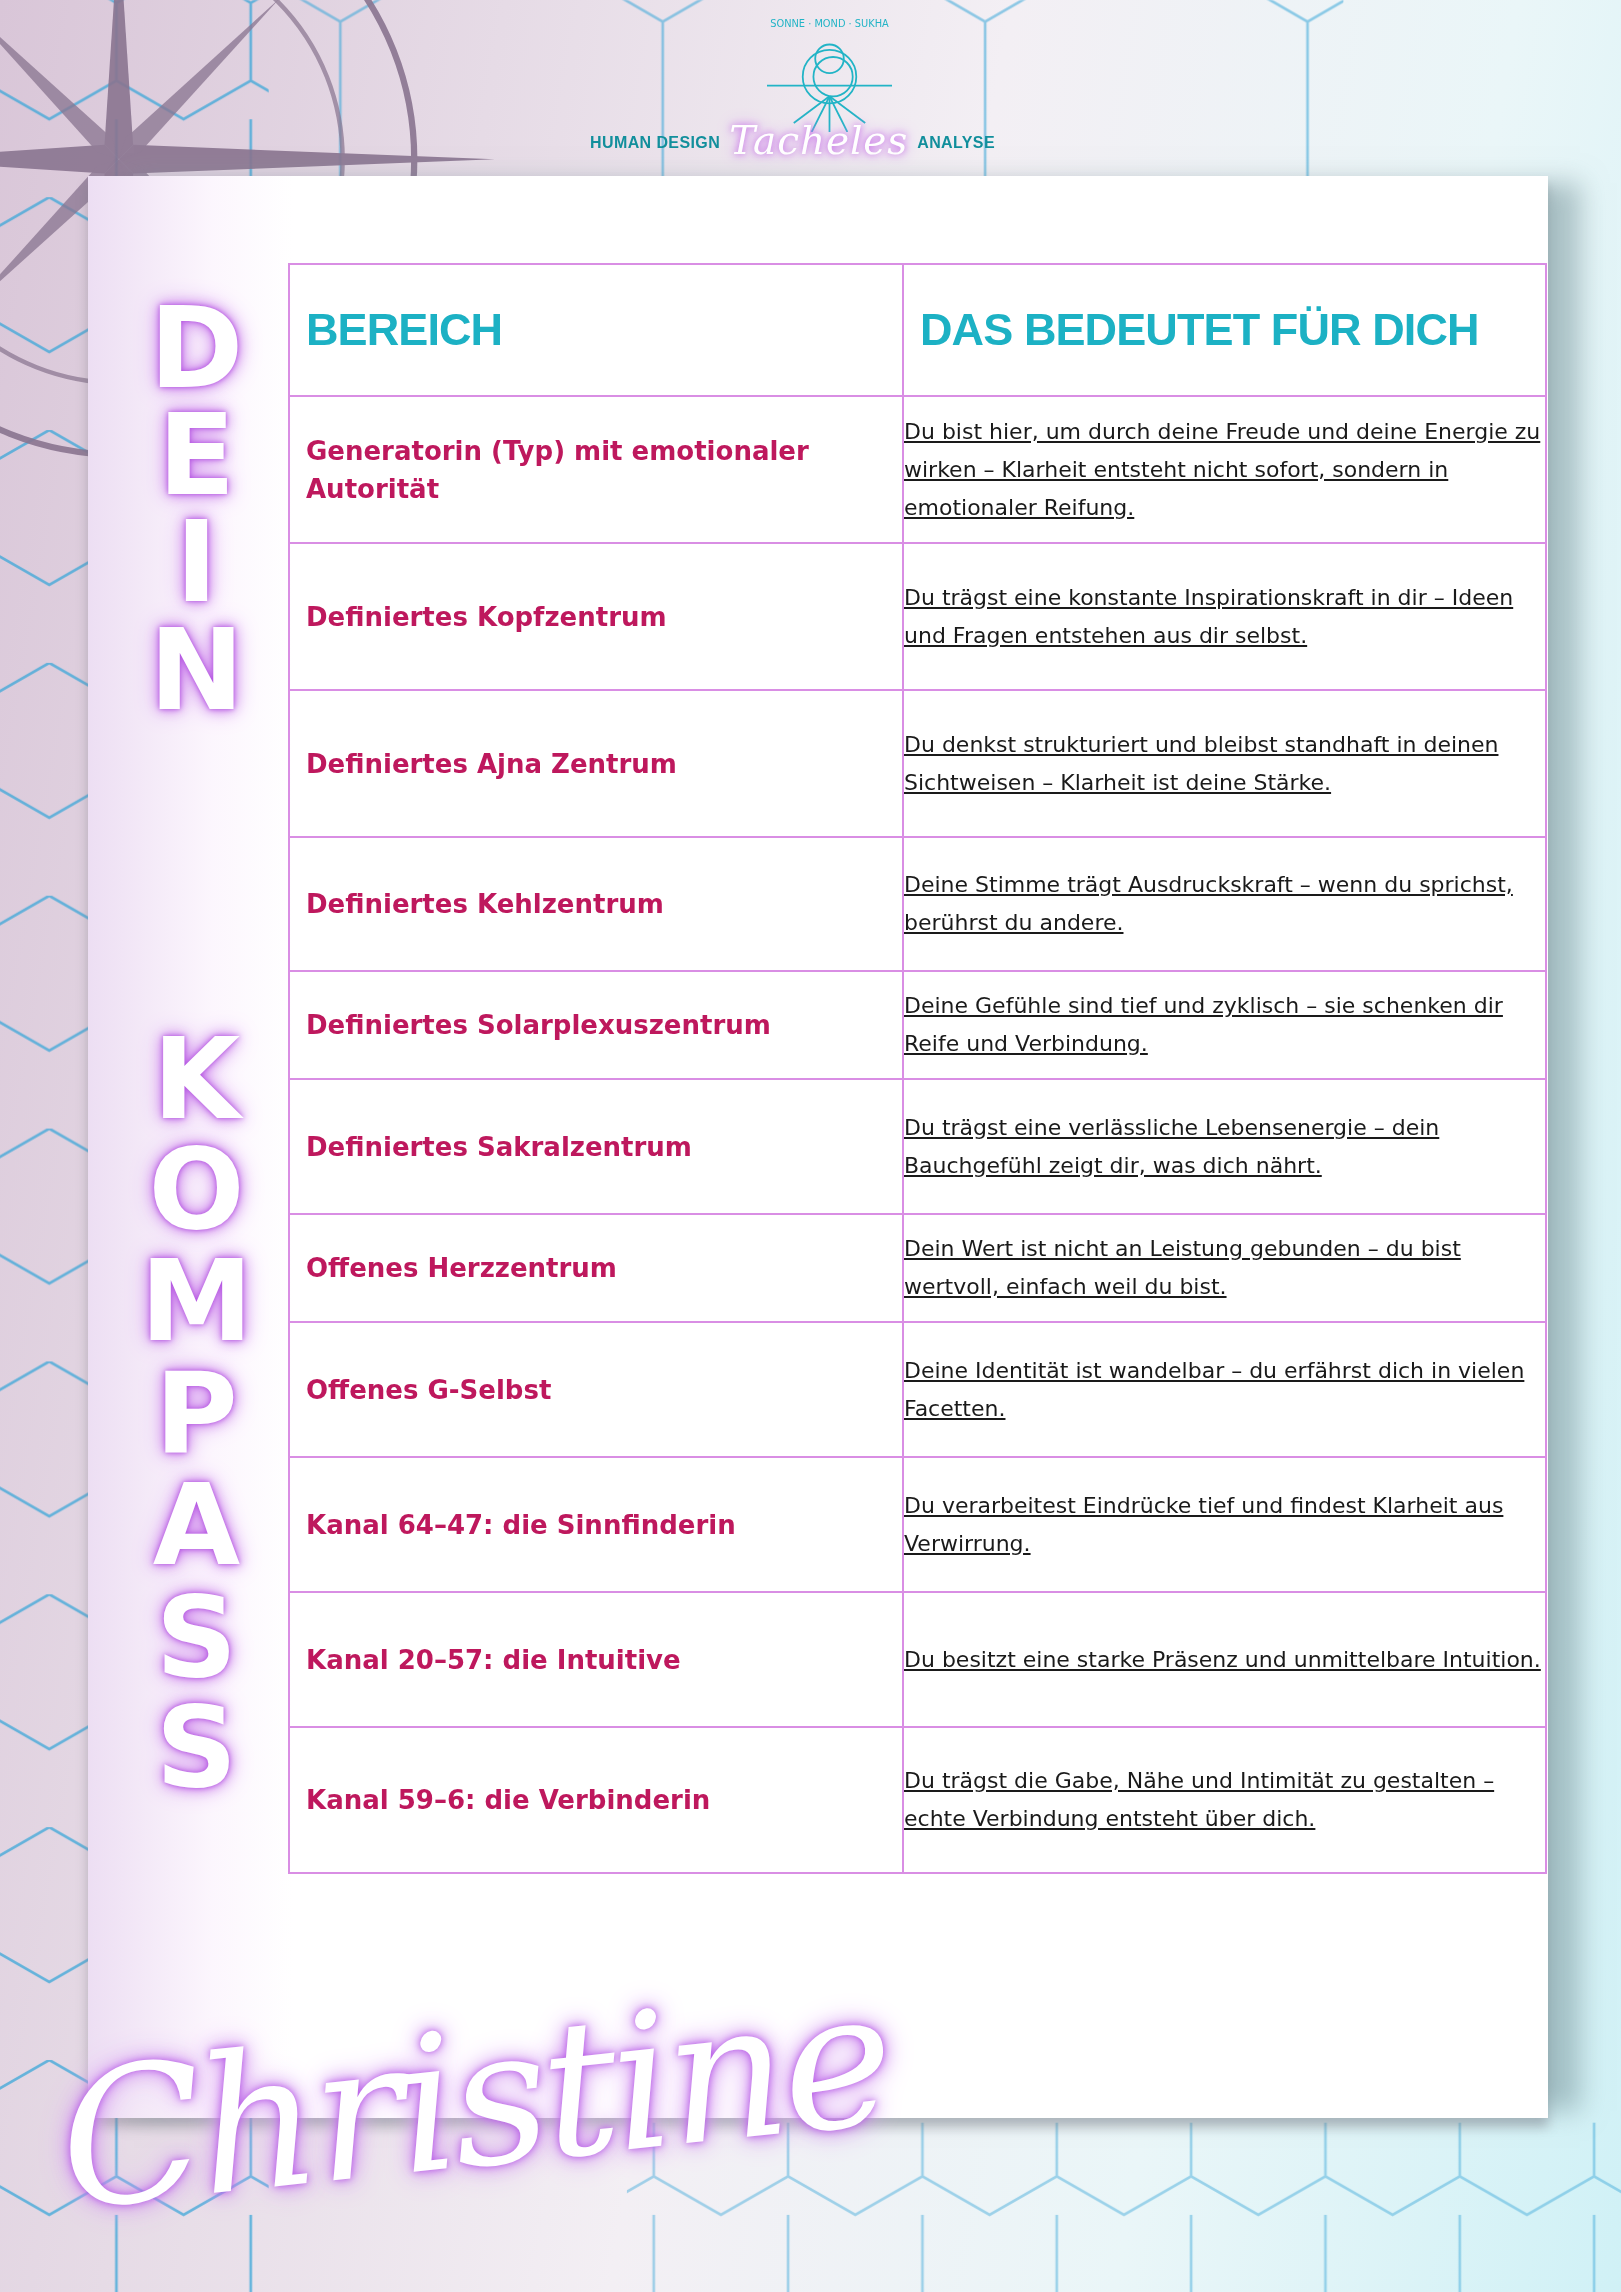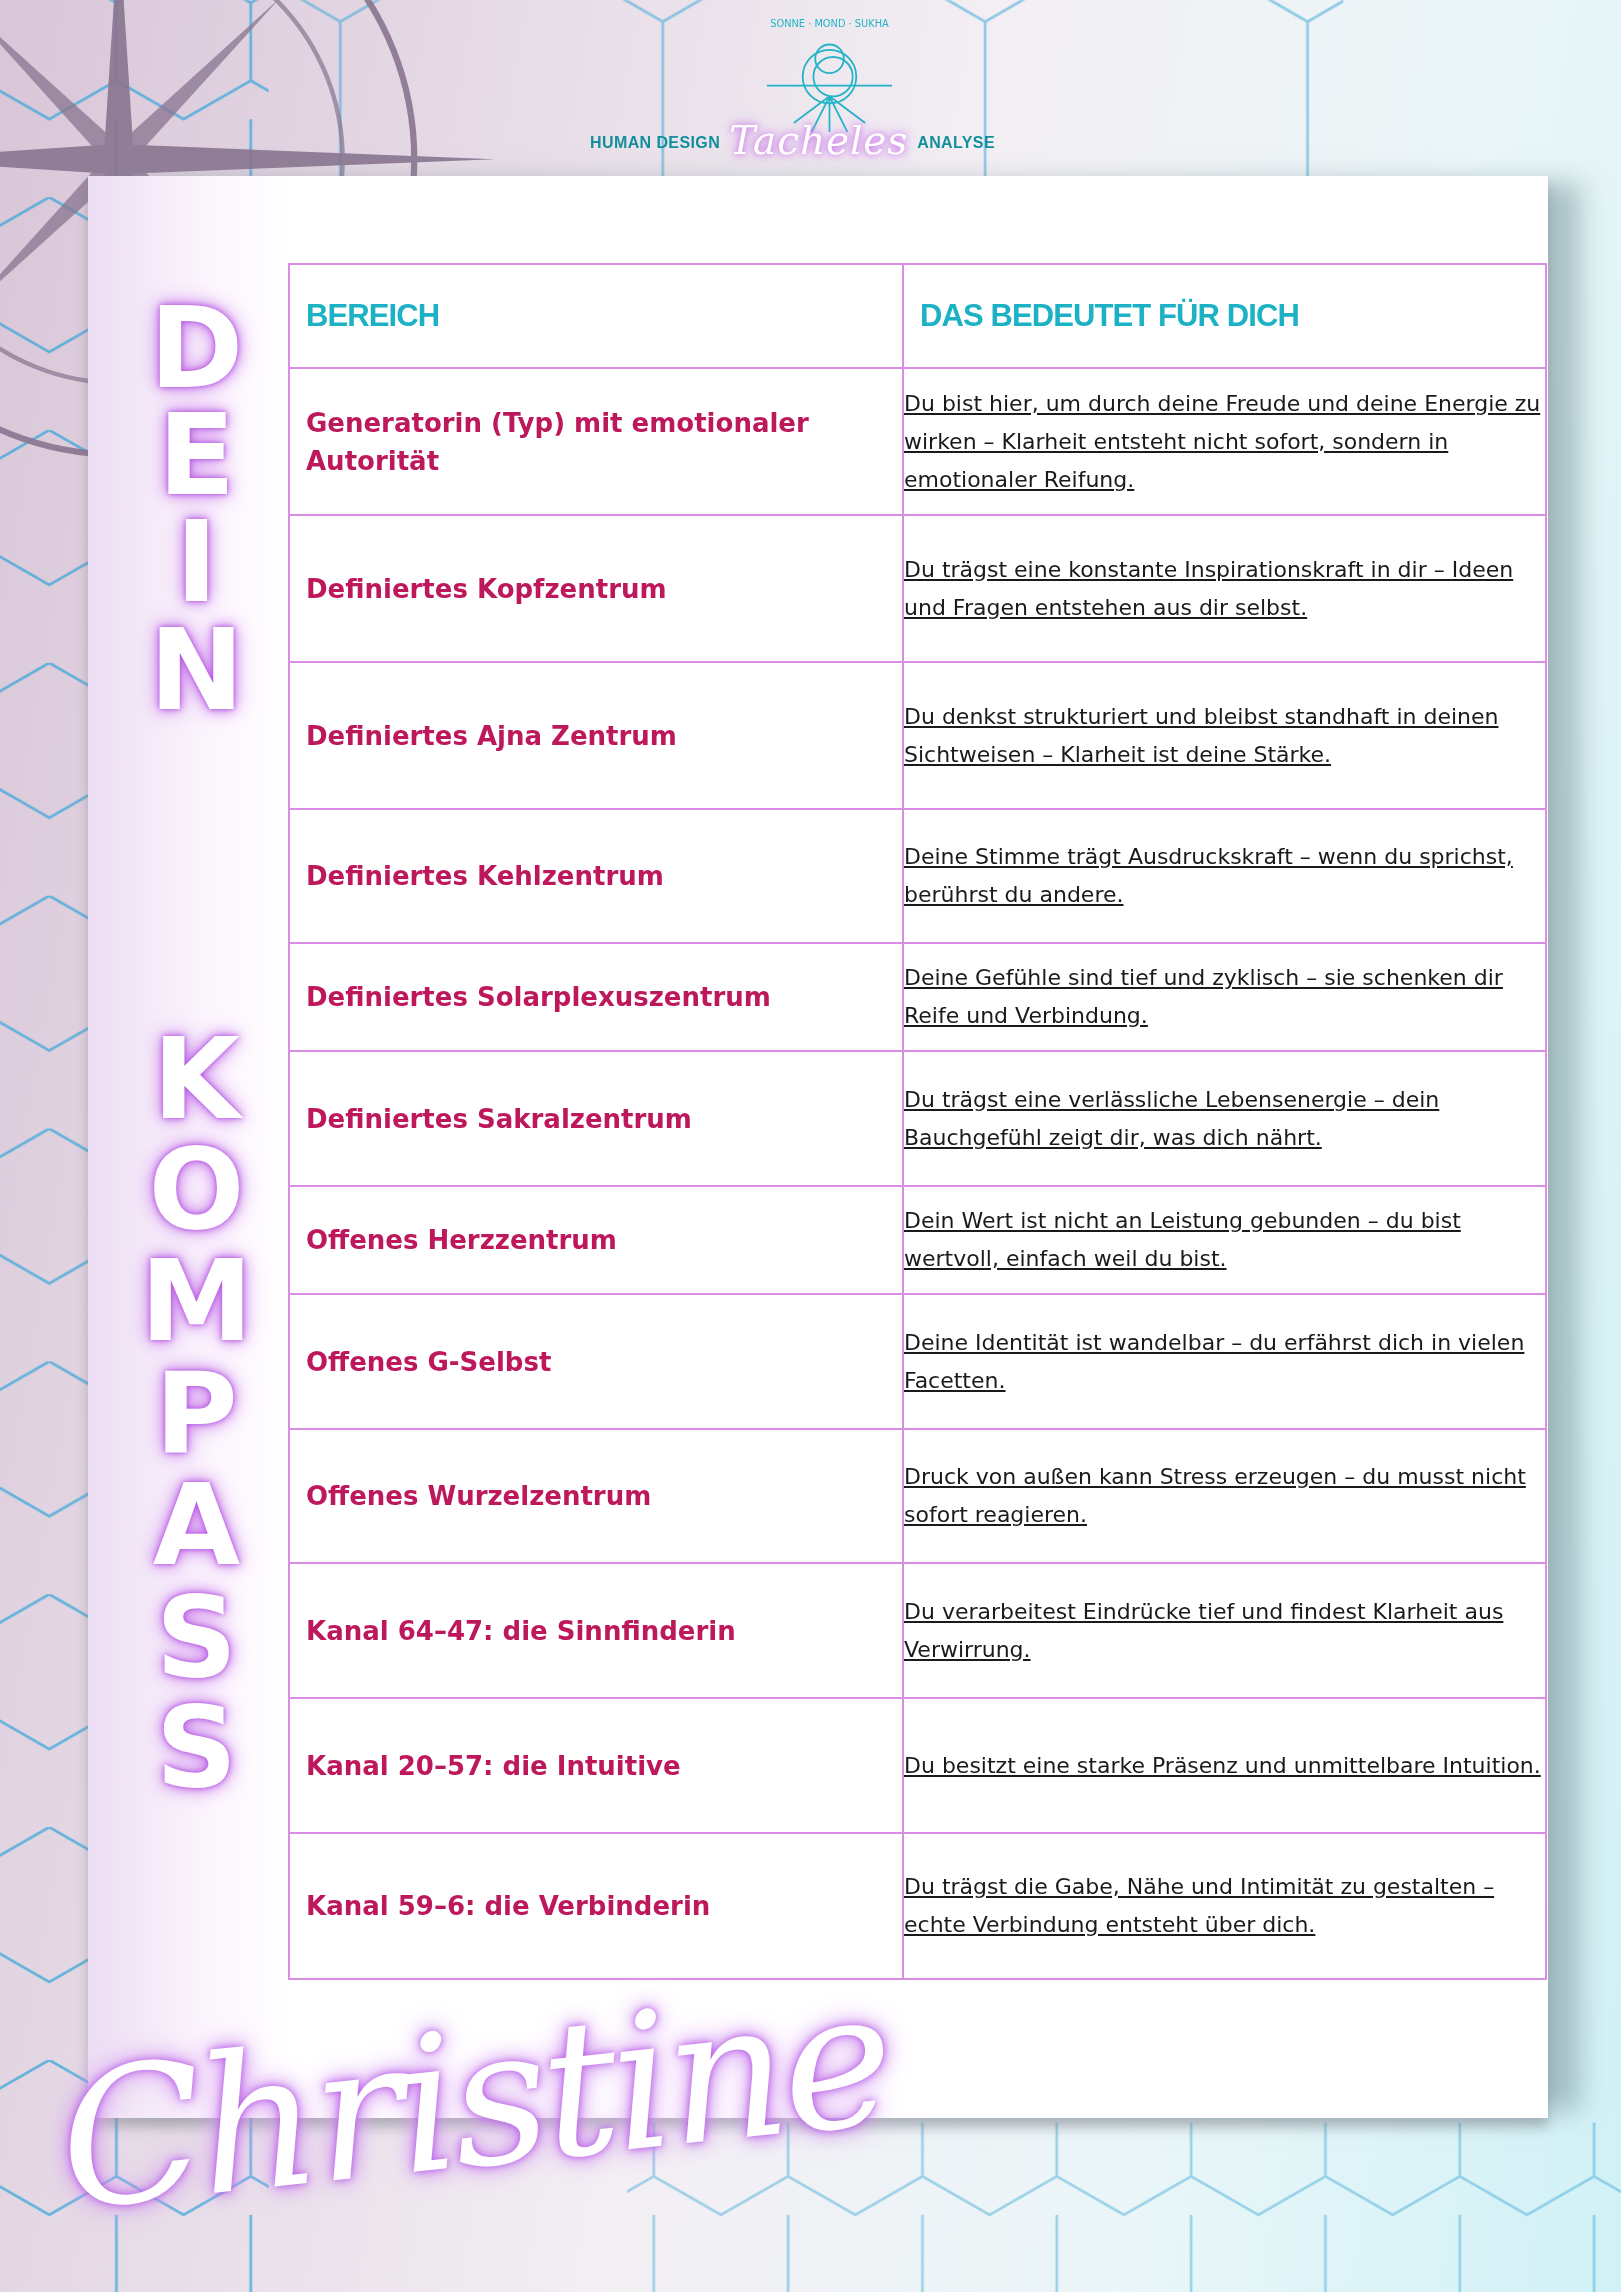--- a/index.html
+++ b/index.html
@@ -41,22 +41,22 @@
       text-shadow: 0 0 5.4px #b04fe0, 0 0 12.5px #c46fe8, 0 0 25px #dba7f2;
     }
     table.compass-table {
       position: absolute; left: 288px; top: 263px; width: 1257px; z-index: 6;
       border-collapse: collapse; table-layout: fixed; background: transparent;
     }
     .compass-table td, .compass-table th {
       border: 2.7px solid #d98ee4; vertical-align: middle;
     }
     .compass-table th {
-      height: 102px; text-align: left; padding: 0 16px;
-      font-family: "Liberation Sans", sans-serif; font-weight: 700; font-size: 31px;
+      height: 102px; text-align: left; padding: 14px 16px;
+      font-family: "Liberation Sans", sans-serif; font-weight: 700; font-size: 45px;
       color: #1cb1c4; letter-spacing: -0.9px;
     }
     .compass-table td.label {
       padding: 0 16px; font-family: "DejaVu Sans", sans-serif; font-weight: 700; font-size: 26px;
       color: #be185d; line-height: 38px;
     }
     .compass-table td.meaning {
       padding: 0 0; font-family: "DejaVu Sans", sans-serif; font-size: 22px;
       color: #1a1a1a; line-height: 38px; text-decoration: underline;
     }
@@ -177,24 +177,20 @@
       <td class="meaning">Du trägst eine verlässliche Lebensenergie – dein Bauchgefühl zeigt dir, was dich nährt.</td>
     </tr>
     <tr style="height:108px">
       <td class="label">Offenes Herzzentrum</td>
       <td class="meaning">Dein Wert ist nicht an Leistung gebunden – du bist wertvoll, einfach weil du bist.</td>
     </tr>
     <tr style="height:135px">
       <td class="label">Offenes G-Selbst</td>
       <td class="meaning">Deine Identität ist wandelbar – du erfährst dich in vielen Facetten.</td>
     </tr>
-    <tr style="height:134px">
-      <td class="label">Offenes Wurzelzentrum</td>
-      <td class="meaning">Druck von außen kann Stress erzeugen – du musst nicht sofort reagieren.</td>
-    </tr>
     <tr style="height:135px">
       <td class="label">Kanal 64–47: die Sinnfinderin</td>
       <td class="meaning">Du verarbeitest Eindrücke tief und findest Klarheit aus Verwirrung.</td>
     </tr>
     <tr style="height:135px">
       <td class="label">Kanal 20–57: die Intuitive</td>
       <td class="meaning">Du besitzt eine starke Präsenz und unmittelbare Intuition.</td>
     </tr>
     <tr style="height:146px">
       <td class="label">Kanal 59–6: die Verbinderin</td>

